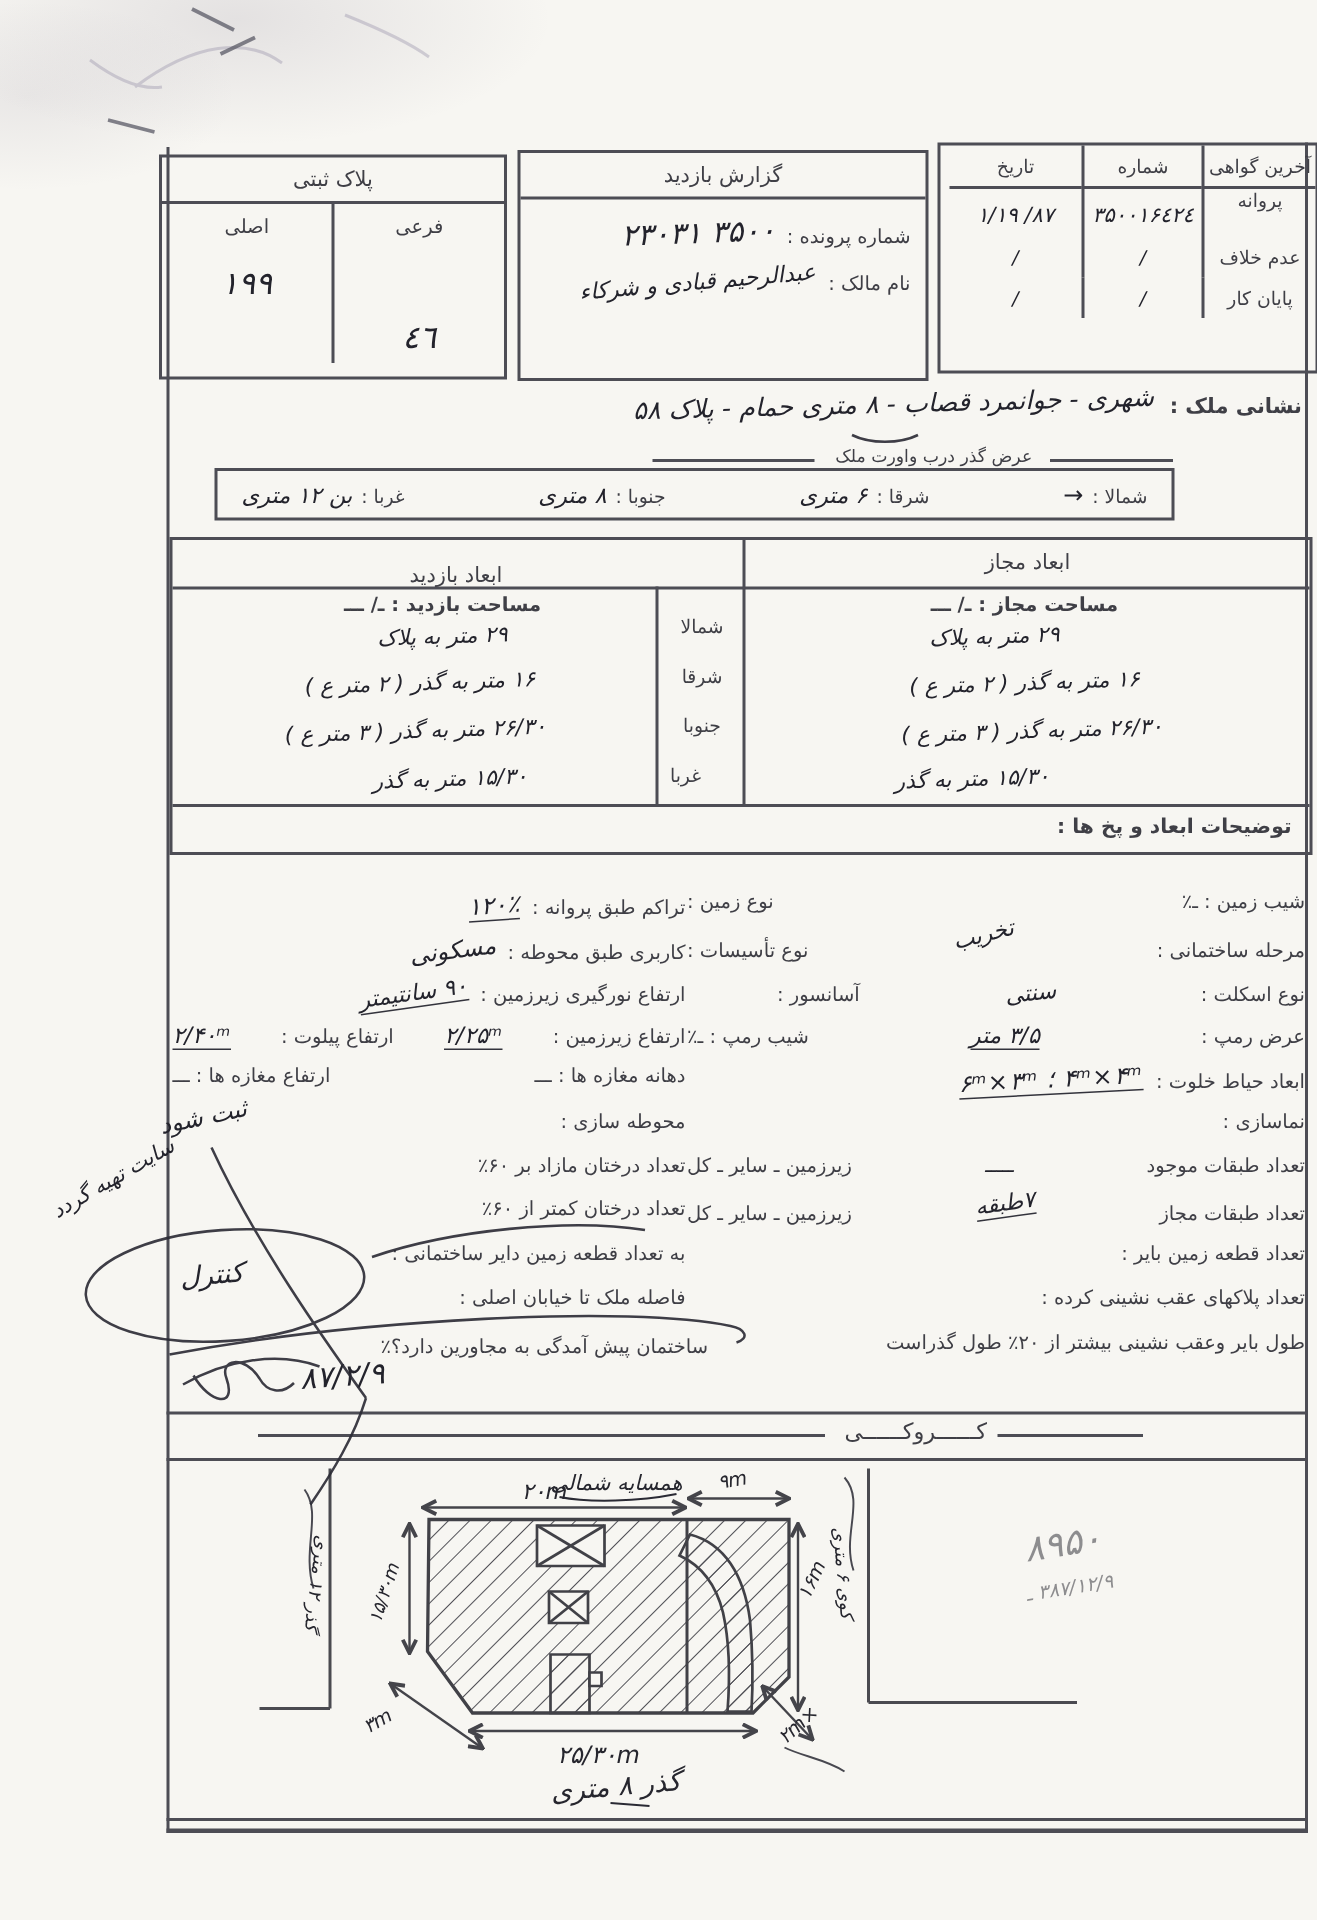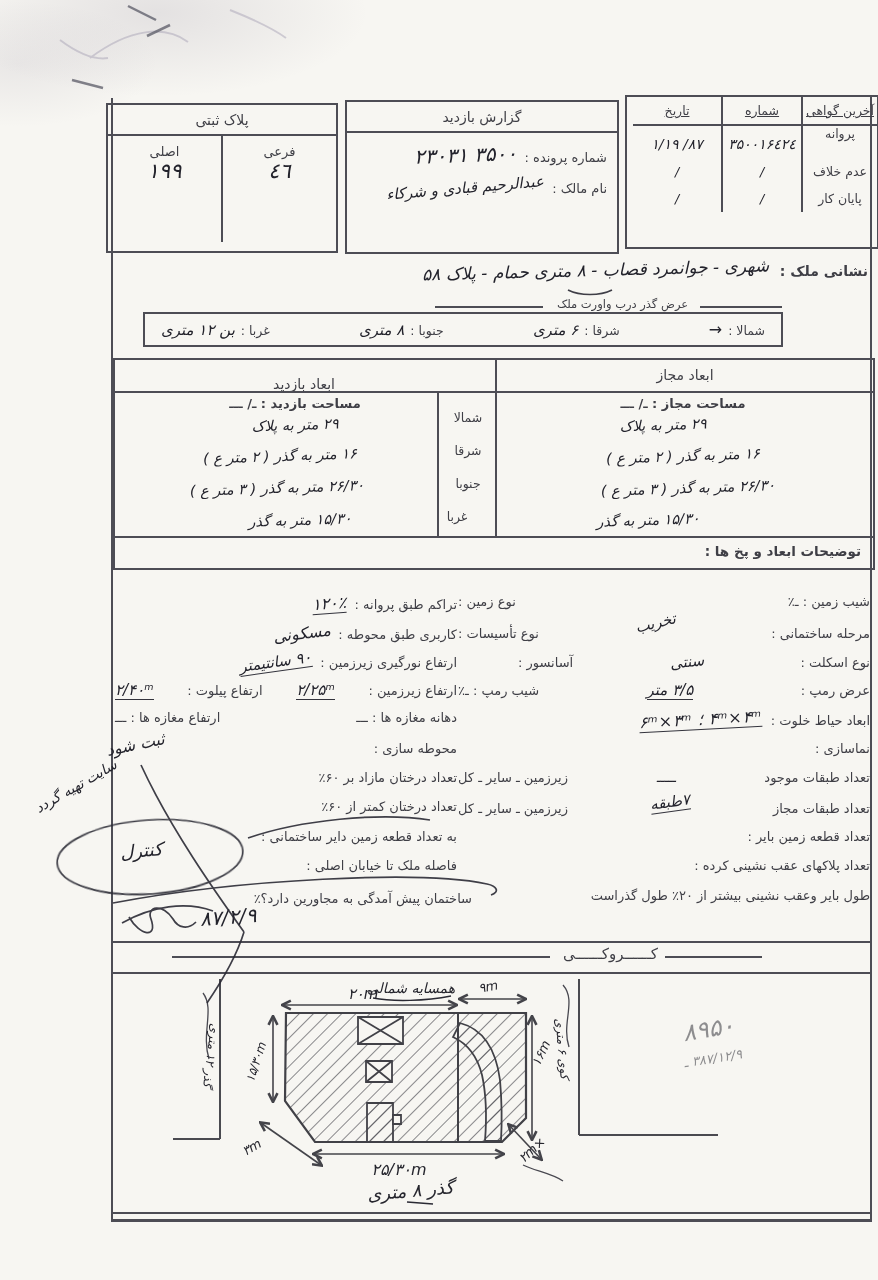--- a/index.html
+++ b/index.html
@@ -16,26 +16,26 @@
   }
   .ln{position:absolute;background:#4d4d55;}
   .box{position:absolute;border:2px solid #4d4d55;background:transparent;}
   .box-title{border-bottom:2px solid #4d4d55;text-align:center;font-size:14px;padding:7px 0 6px;}
   .hw{font-style:italic;color:#23232c;}
   .u{border-bottom:1.5px solid #33333c;}
   .row{position:absolute;display:flex;justify-content:space-between;align-items:baseline;font-size:13px;white-space:nowrap;}
   .row.single{justify-content:flex-start;gap:8px;}
   .reg-cols{display:flex;height:106px;}
   .reg-cell{flex:1;display:flex;flex-direction:column;align-items:center;padding-top:8px;}
-  .reg-cell:not(:last-child){border-left:2px solid #4d4d55;}
+  .reg-cell:not(:last-child){border-left:2px solid #4d4d55;gap:36px;}
   .reg-label{font-size:13px;}
-  .reg-val{font-size:21px;text-align:right;}
+  .reg-val{font-size:21px;margin-top:18px;text-align:right;}
   .cert-grid{display:grid;grid-template-columns:76px 80px 88px;}
   .cert-grid > div{padding:6px 3px;text-align:center;font-size:12.5px;}
-  .cg-h{border-bottom:2px solid #4d4d55;text-decoration:underline;}
+  .cg-h{border-bottom:2px solid #4d4d55;}
   .cg-c1,.cg-c2{border-left:2px solid #4d4d55;}
   .pass-item{display:flex;gap:6px;align-items:baseline;font-size:12.5px;}
   .dims-dir{position:absolute;width:56px;text-align:center;font-size:12.5px;}
   .dims-line{position:absolute;font-size:14.5px;text-align:center;}
   .note{position:absolute;font-size:16px;}
   .svg-hw{font-style:italic;fill:#26262e;}
   svg{position:absolute;}
   svg line,svg path,svg rect,svg polygon,svg ellipse{vector-effect:non-scaling-stroke;}
 </style>
 </head>

